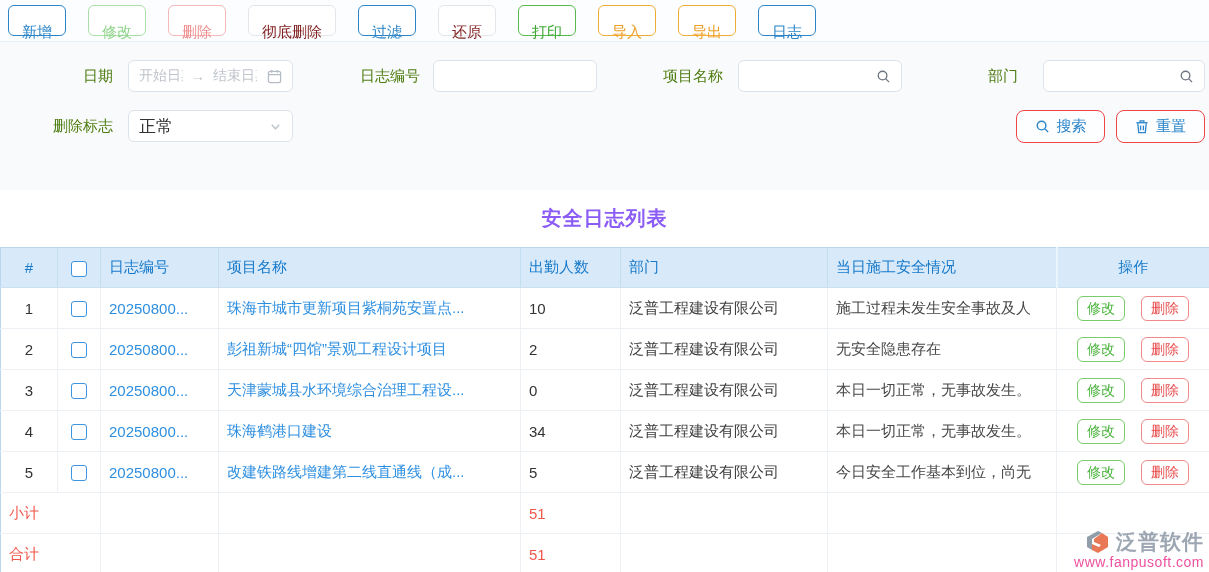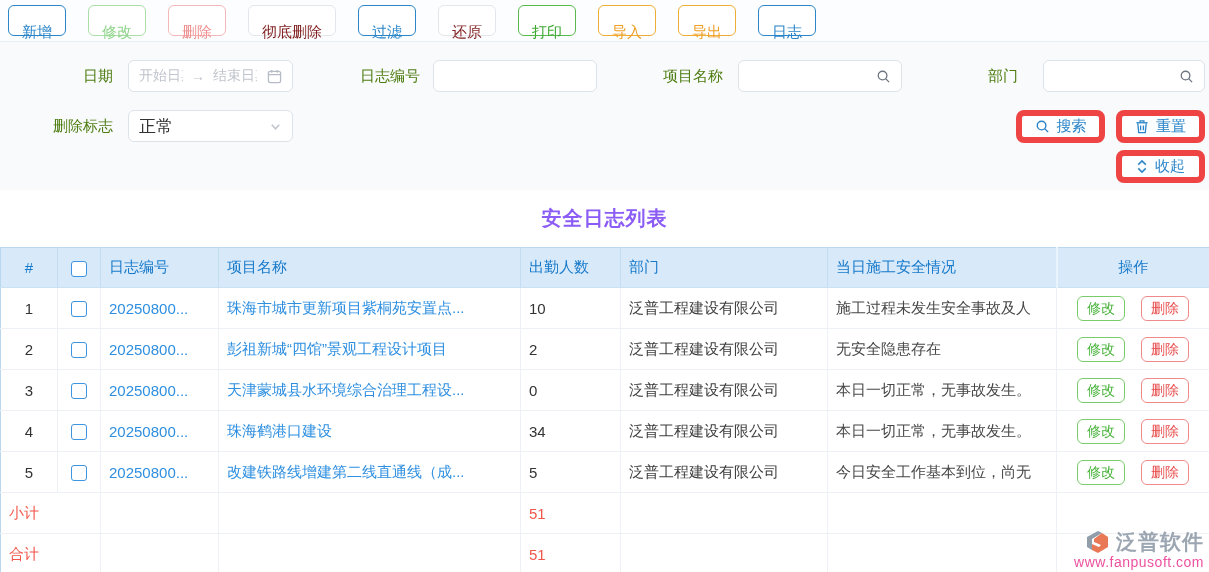--- a/index.html
+++ b/index.html
@@ -50,21 +50,21 @@
     border:none; outline:none; width:100%;
     font-size:14px; font-family:inherit; color:#333; background:transparent;
   }
   .ph { color:#c0c4cc; white-space:nowrap; overflow:hidden; }
   .date-box .ph { flex:0 0 44px; }
   .date-box .arrow { color:#c0c4cc; margin:0 8px; flex:0 0 auto; font-size:14px; }
   .icon-right { margin-left:auto; flex:0 0 auto; display:flex; align-items:center; color:#a8aeb8; }
   .sel-value { color:#333; font-size:17px; }
   .fbtn {
     position:absolute; height:33px; width:89px;
-    border:6px solid #ef4444; border-radius:8px;
+    border:1px solid #ef4444; border-radius:8px;
     background:#fdfeff; color:#2b85c8; font-size:15px;
     display:flex; align-items:center; justify-content:center; gap:7px;
     cursor:pointer; font-family:inherit;
   }
 
   
   .title-wrap { height:57px; display:flex; align-items:center; justify-content:center; background:#fff; }
   .page-title { font-size:20px; font-weight:bold; color:#8b5cf6; letter-spacing:1px; }
 
   
@@ -216,29 +216,20 @@
         <path d="M2.5 4.5 L3.5 14.5 H10.5 L11.5 4.5"></path>
           <line x1="1" y1="4" x2="13" y2="4"></line>
         <path d="M5 4 V2 H9 V4"></path>
           <line x1="5.5" y1="7" x2="5.5" y2="12"></line>
           <line x1="8.5" y1="7" x2="8.5" y2="12"></line>
       </svg>
     </span>
     <span>重置</span>
   </button>
 
-  <button class="fbtn" style="left:1116px;top:108px;">
-    <span>
-      <svg width="12" height="15" viewBox="0 0 12 16" fill="none" stroke="#2b85c8" stroke-width="1.6">
-        <polyline points="2,6 6,2 10,6"></polyline>
-          <polyline points="2,10 6,14 10,10"></polyline>
-      </svg>
-    </span>
-    <span>收起</span>
-  </button>
 </div>
 
 <div class="title-wrap">
   <span class="page-title">安全日志列表</span>
 </div>
 
 <table class="grid">
   <colgroup>
     <col class="c-idx">
       <col class="c-chk">

